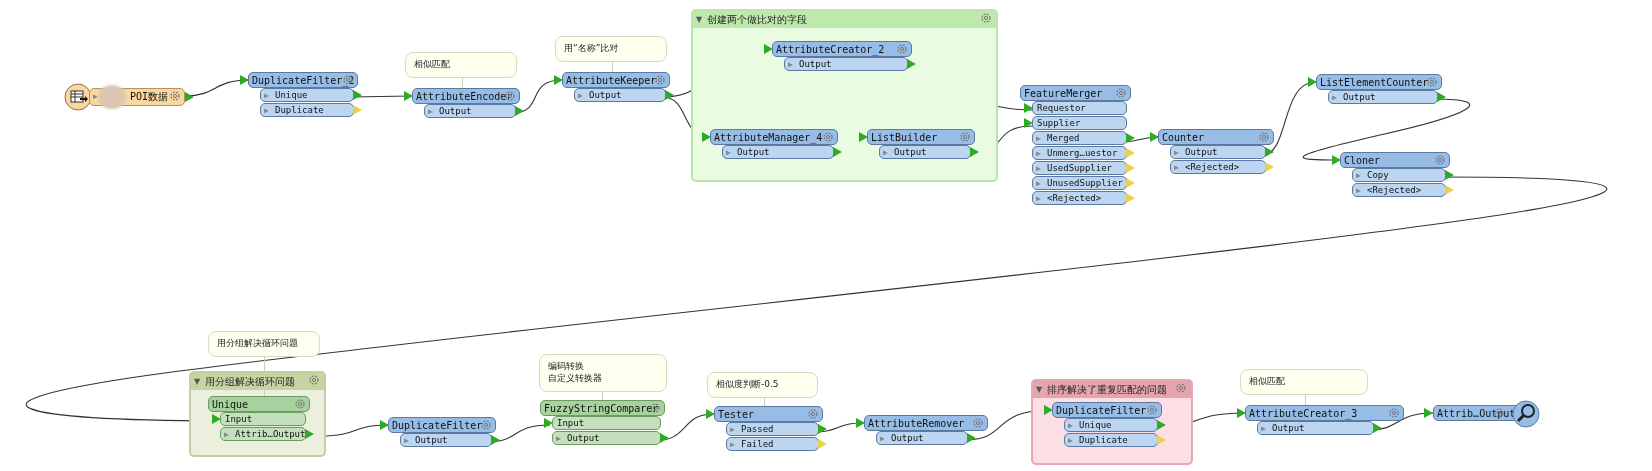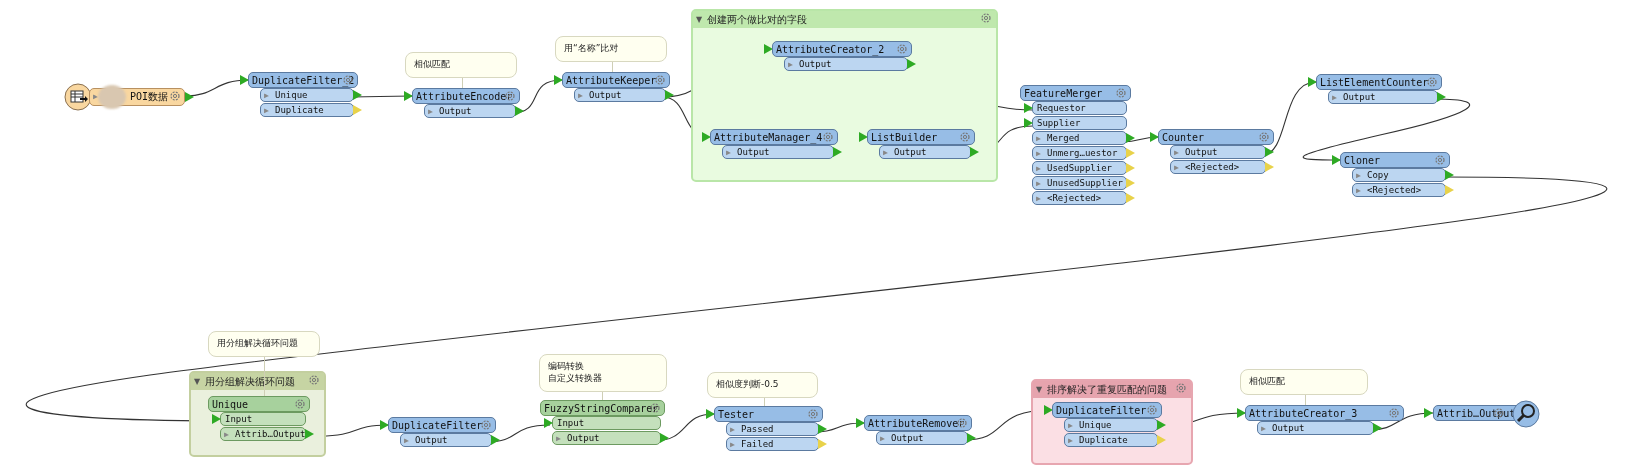--- a/index.html
+++ b/index.html
@@ -252,21 +252,21 @@
       <div class="arrow-in" style="left: -8px; top: 3px;"></div>
       <div class="nh " style="width: 109px;"><span>Tester</span><span class="gear"><svg class="gear-ico" viewBox="0 0 12 12">
             <circle cx="6" cy="6" r="4" fill="none" stroke="#777" stroke-width="1.2" stroke-dasharray="2 1.2"></circle>
             <circle cx="6" cy="6" r="1.6" fill="none" stroke="#777"></circle>
           </svg></span></div>
       <div class="port " style="left: 12px; top: 16px; width: 93px;"><span class="ptri">▶</span><span>Passed</span><div class="arrow-out g" style="left: 91px; top: 1px;"></div></div>
       <div class="port " style="left: 12px; top: 31px; width: 93px;"><span class="ptri">▶</span><span>Failed</span><div class="arrow-out y" style="left: 91px; top: 1px;"></div></div>
     </div>
     <div class="node" style="left: 864px; top: 415px;">
       <div class="arrow-in" style="left: -8px; top: 3px;"></div>
-      <div class="nh " style="width: 108px;"><span>AttributeRemover</span><span class="gear"><svg class="gear-ico" viewBox="0 0 12 12">
+      <div class="nh " style="width: 124px;"><span>AttributeRemover</span><span class="gear"><svg class="gear-ico" viewBox="0 0 12 12">
             <circle cx="6" cy="6" r="4" fill="none" stroke="#777" stroke-width="1.2" stroke-dasharray="2 1.2"></circle>
             <circle cx="6" cy="6" r="1.6" fill="none" stroke="#777"></circle>
           </svg></span></div>
       <div class="port " style="left: 12px; top: 16px; width: 92px;"><span class="ptri">▶</span><span>Output</span><div class="arrow-out g" style="left: 90px; top: 1px;"></div></div>
     </div>
     <div class="node" style="left: 1052px; top: 402px;">
       <div class="arrow-in" style="left: -8px; top: 3px;"></div>
       <div class="nh " style="width: 110px;"><span>DuplicateFilter</span><span class="gear"><svg class="gear-ico" viewBox="0 0 12 12">
             <circle cx="6" cy="6" r="4" fill="none" stroke="#777" stroke-width="1.2" stroke-dasharray="2 1.2"></circle>
             <circle cx="6" cy="6" r="1.6" fill="none" stroke="#777"></circle>

